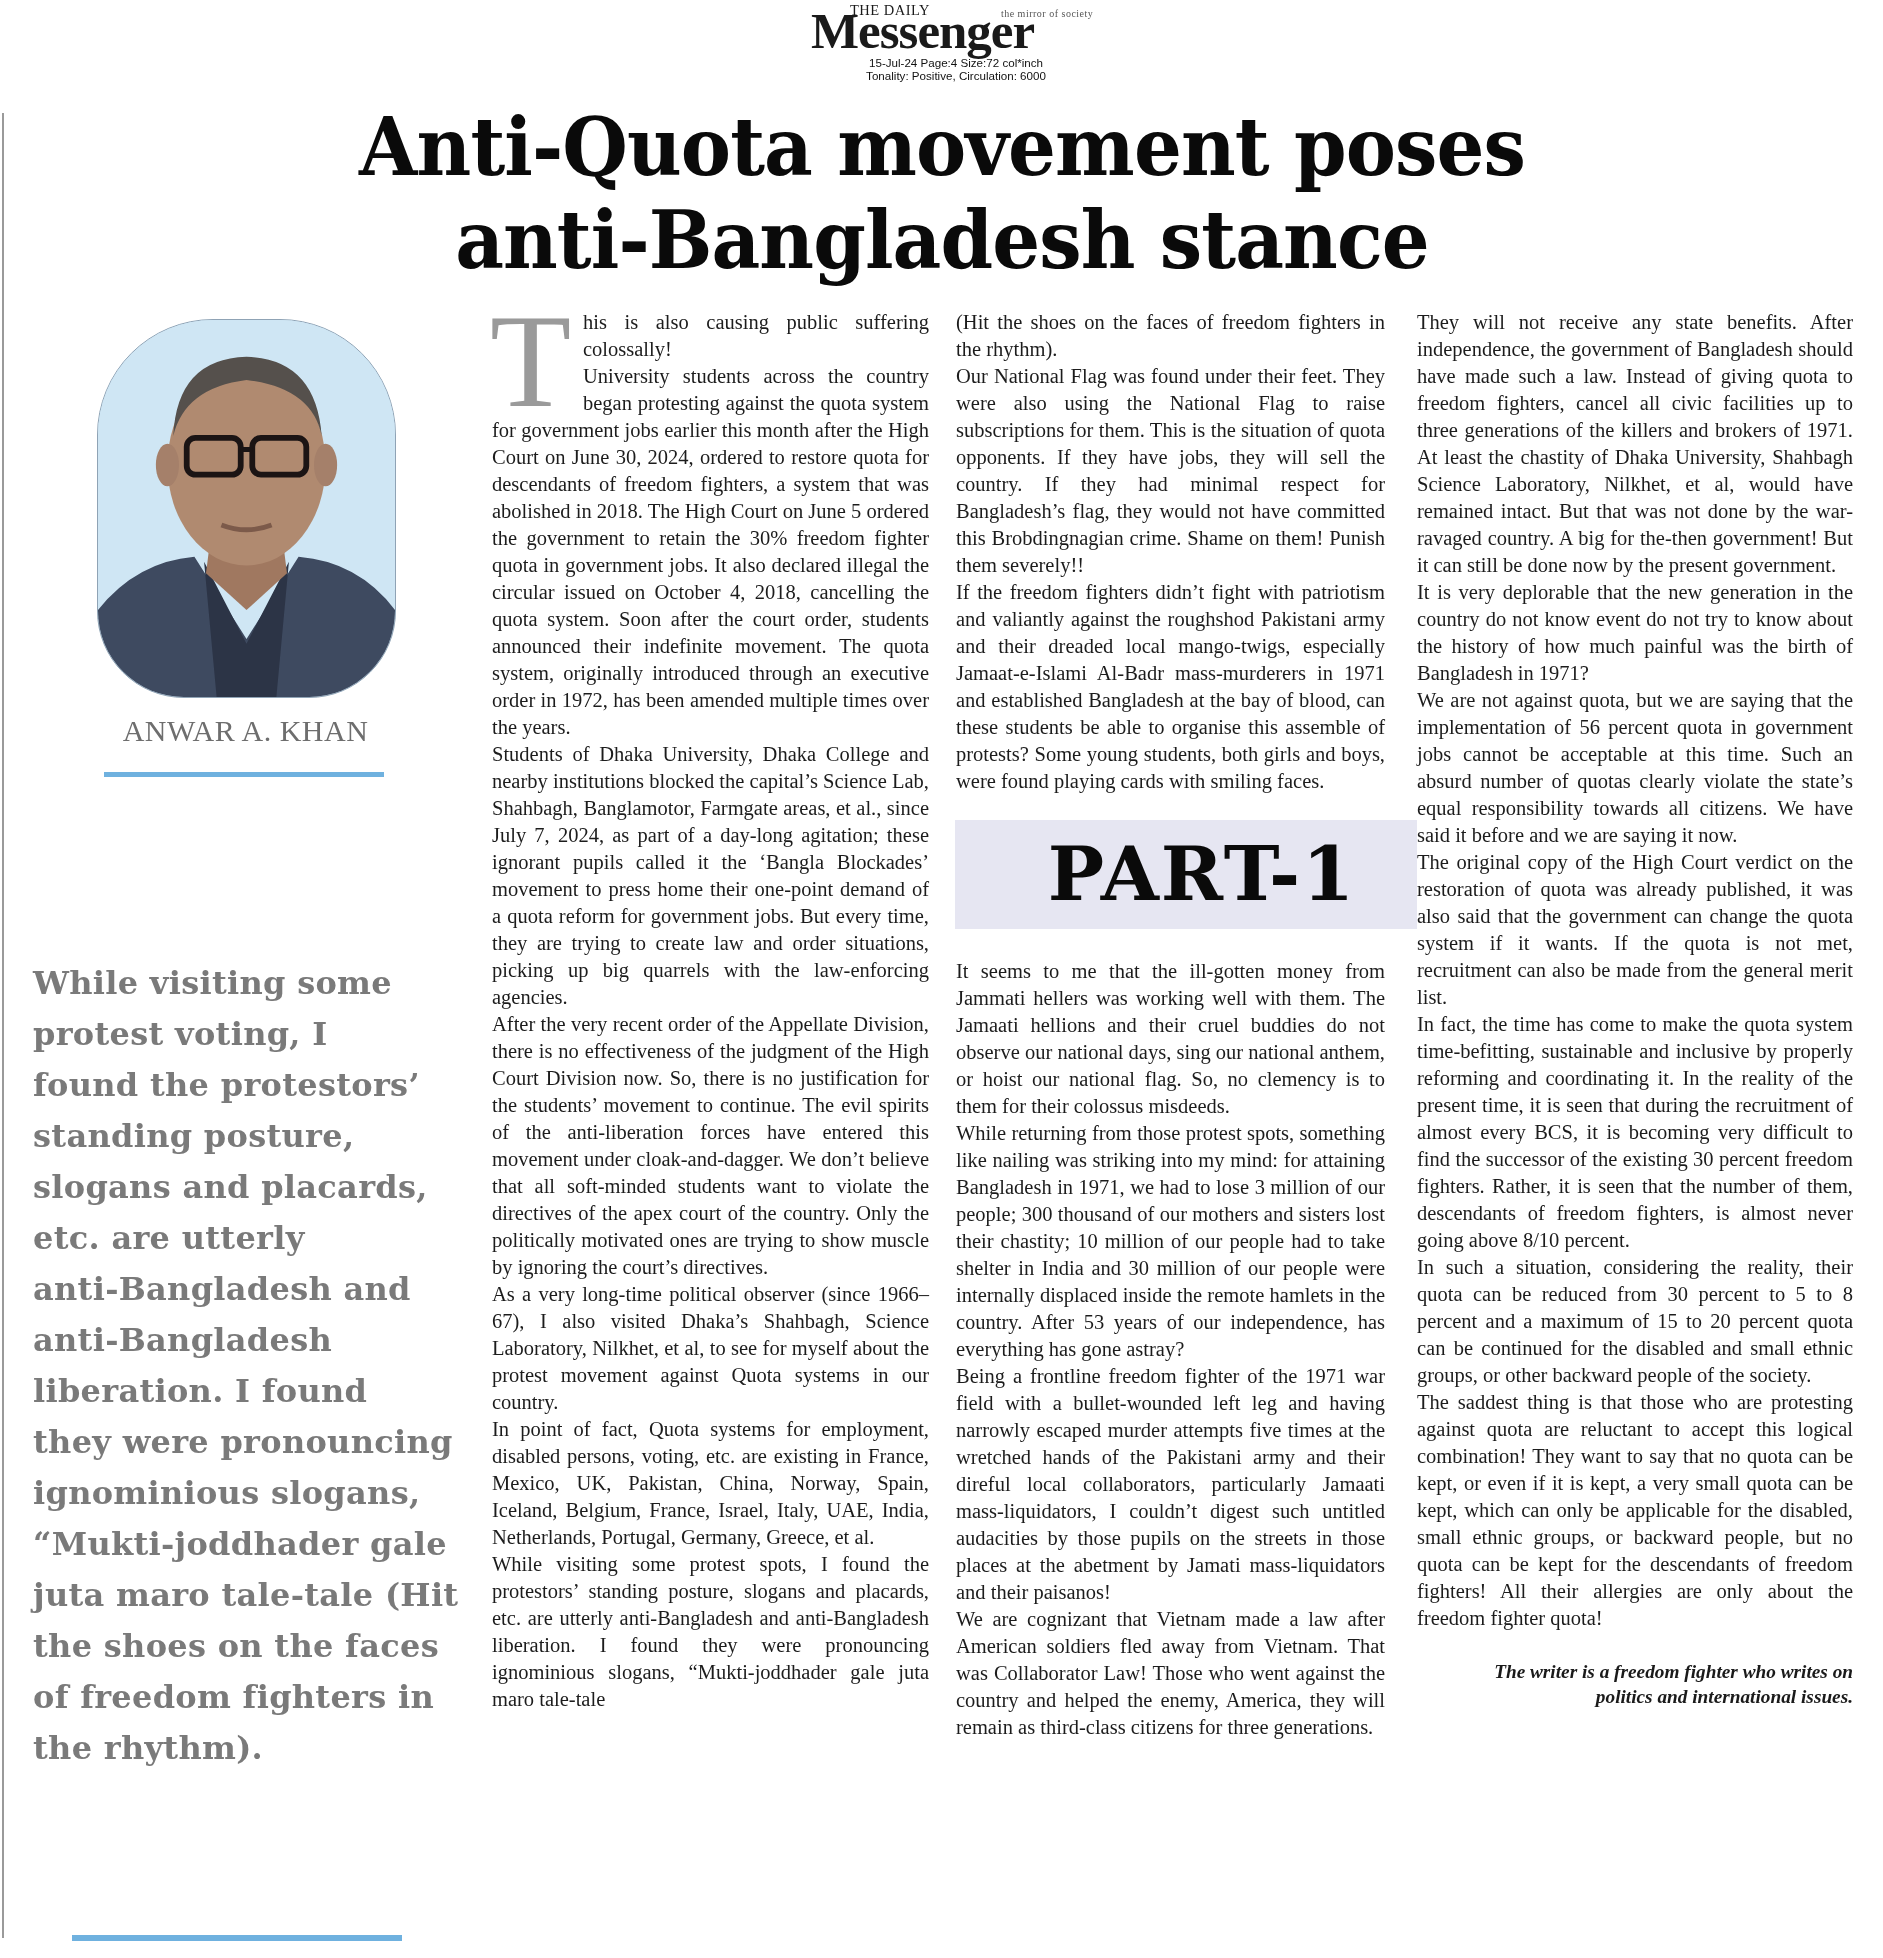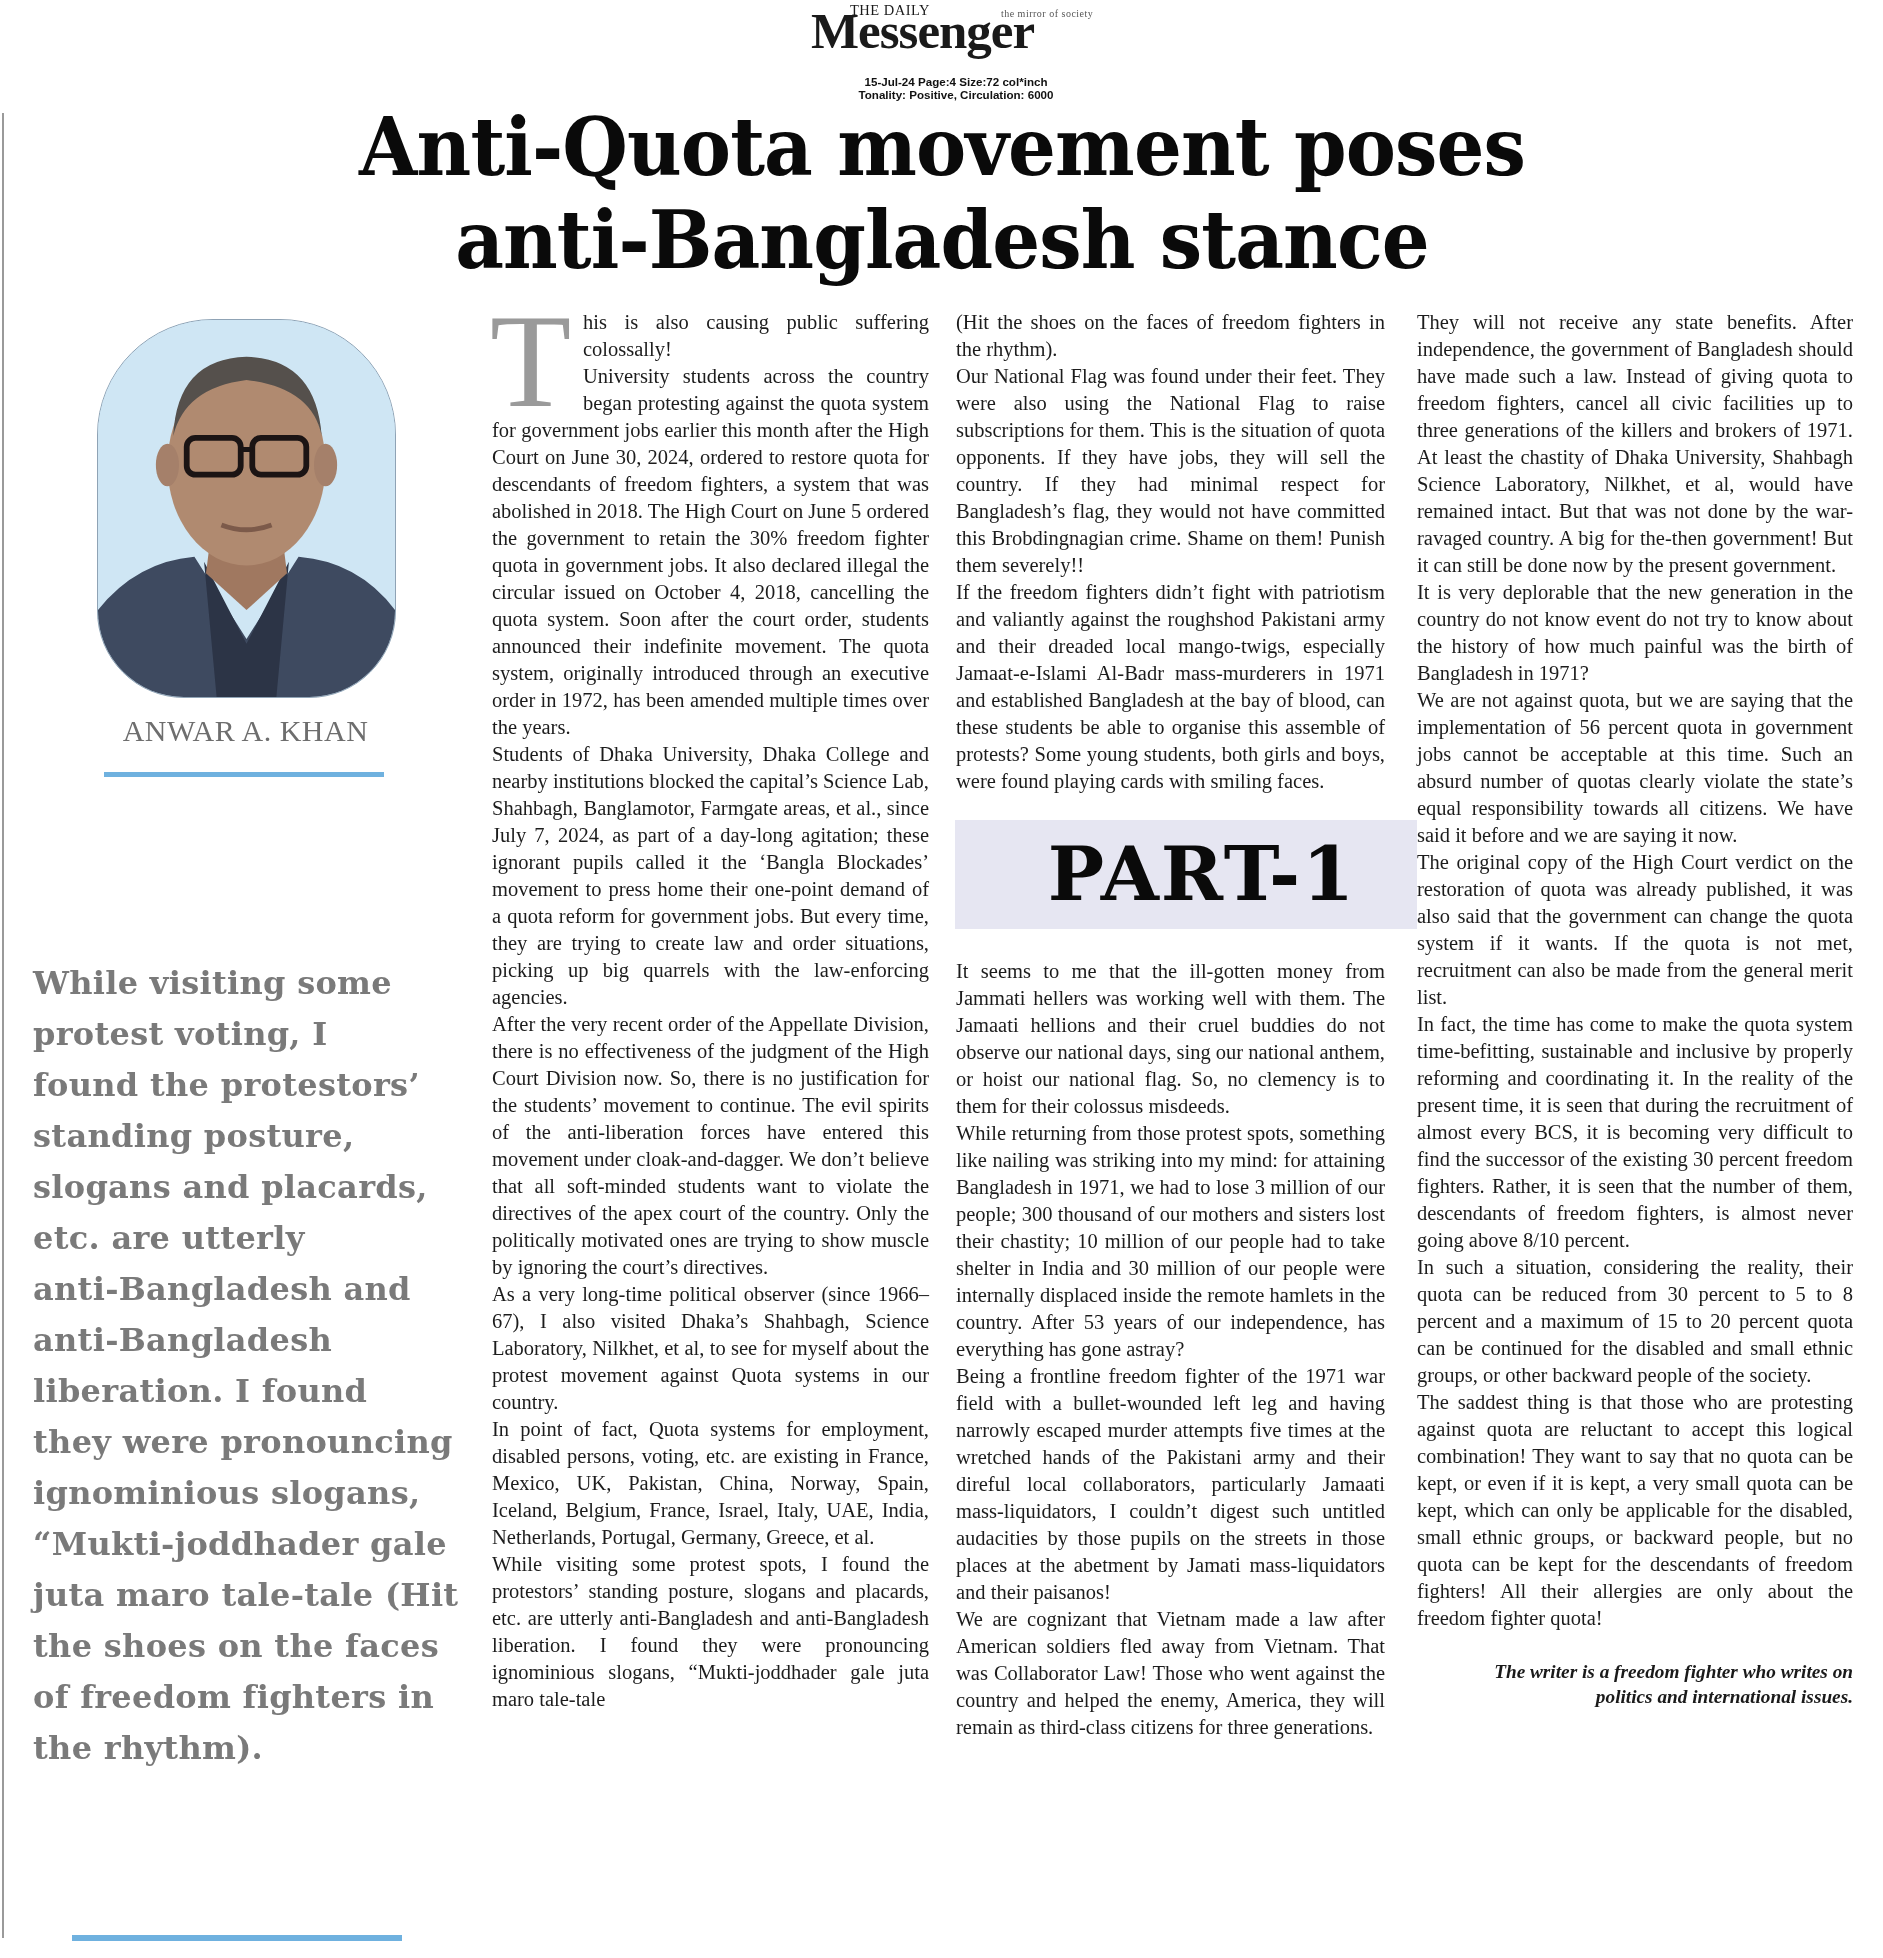--- a/index.html
+++ b/index.html
@@ -6,21 +6,21 @@
   body { width:1884px; height:1958px; position:relative; overflow:hidden;
          font-family:"Liberation Serif","DejaVu Serif",serif; color:#1a1a1a; }
 
   
   .masthead { position:absolute; left:811px; top:1.9px; width:290px; text-align:center; }
   .mh-row { position:relative; height:50px; }
   .mh-the-daily { position:absolute; left:39px; top:0; font-size:14.5px; font-weight:normal; letter-spacing:0.5px; }
   .mh-tagline { position:absolute; right:7.7px; top:5.8px; font-size:10px; color:#555; letter-spacing:0.5px; }
   .mh-name { position:absolute; left:0; top:3.9px; width:290px; text-align:left; font-size:50px; font-weight:bold;
              line-height:50px; letter-spacing:-1px; transform:scaleX(1.02); transform-origin:left; }
-  .mh-meta { font-family:"Liberation Sans",sans-serif; font-size:11.6px; line-height:13.5px; color:#111; margin-top:23px;font-weight:bold; }
+  .mh-meta { font-family:"Liberation Sans",sans-serif; font-size:11.6px; line-height:13.5px; color:#111; margin-top:4px; }
 
   
   .left-rule { position:absolute; left:1.9px; top:113px; width:1.9px; height:1825px; background:#9a9a9a; }
 
   
   .headline { position:absolute; left:0; top:100px; width:1884px; text-align:center;
               font-family:"DejaVu Serif","Liberation Serif",serif; font-weight:bold; color:#0a0a0a;
               font-size:81px; line-height:93px; letter-spacing:-1px; transform:scaleX(0.93); transform-origin:center; }
 
   

